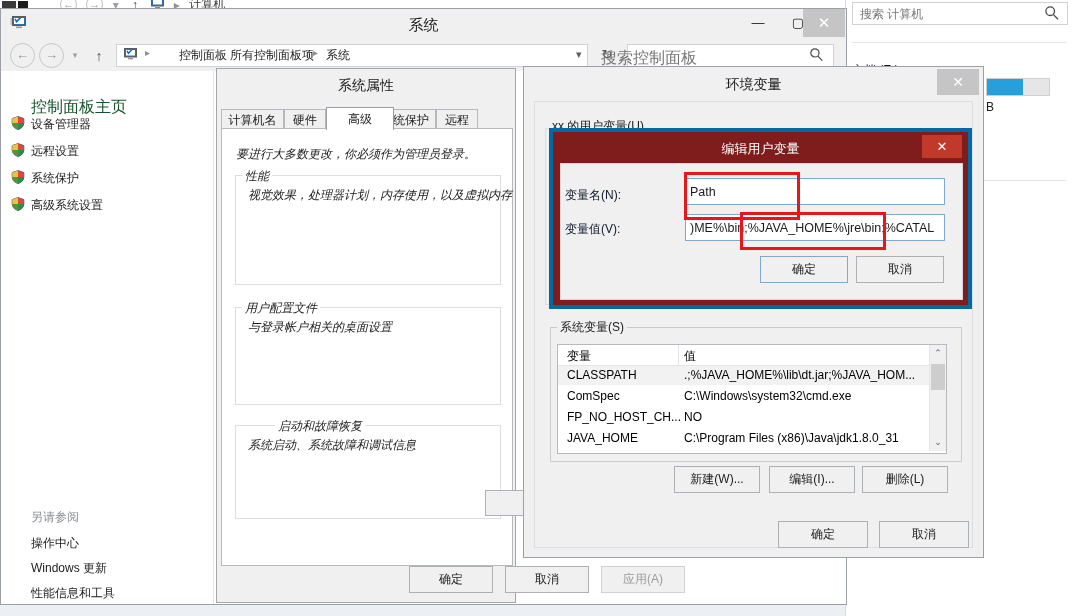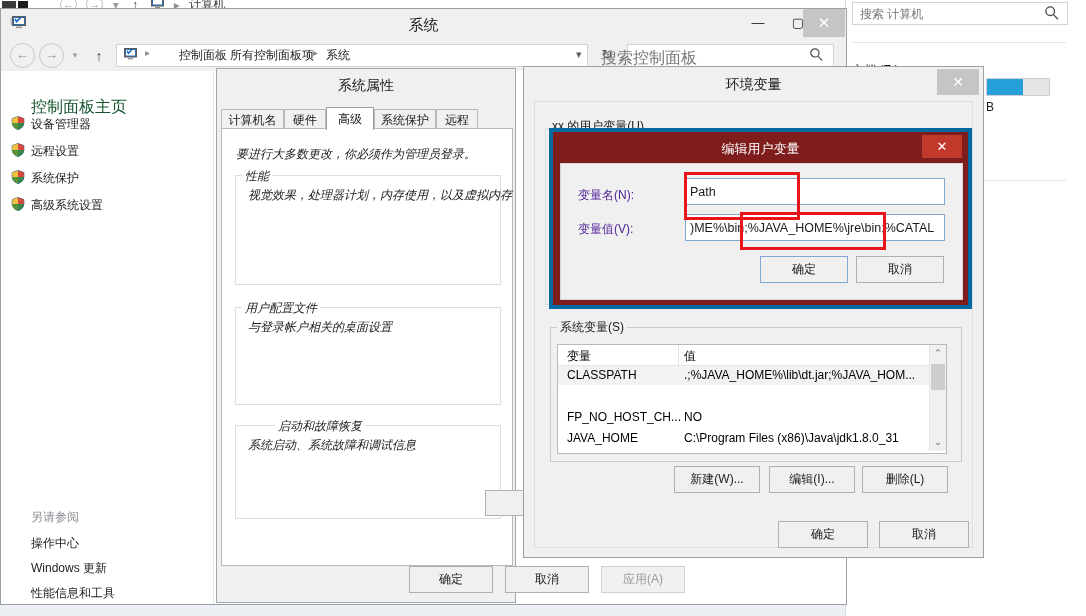--- a/index.html
+++ b/index.html
@@ -121,21 +121,21 @@
   #env-edit{left:769px;top:466px;width:84px;}
   #env-del{left:862px;top:466px;width:84px;}
   #env-ok{left:778px;top:521px;width:88px;}
   #env-cancel{left:879px;top:521px;width:88px;}
 
   
   #editdlg{left:549px;top:128px;width:415px;height:173px;background:#7f1d1d;border:4px solid #0369a1;}
   #edit-title{left:0;top:8px;width:415px;text-align:center;font-size:13px;color:#ffffff;}
   #edit-close{left:369px;top:3px;width:40px;height:23px;background:#c0392b;text-align:center;line-height:23px;color:#fff;font-size:13px;}
   #edit-body{left:7px;top:31px;width:401px;height:135px;background:#f0f0f0;border:1px solid #d4d7da;}
-  .edit-lab{position:absolute;left:22px;font-size:12px;color:#4c1d95;margin-left:13px;}
+  .edit-lab{position:absolute;left:22px;font-size:12px;color:#0f172a;}
   .edit-field{position:absolute;background:#ffffff;border:1px solid #7fa9d0;height:25px;}
   .edit-field input{width:100%;height:100%;border:0;outline:0;background:transparent;font-family:"Liberation Sans","DejaVu Sans",sans-serif;font-size:12.5px;color:#1b1b1b;padding:0 4px;box-sizing:border-box;}
   #edit-ok{left:760px;top:256px;width:86px;border-color:#7fa9d0;}
   #edit-cancel{left:856px;top:256px;width:86px;}
 
   
   .redbox{position:absolute;border:3px solid #e8151a;background:transparent;z-index:60;}
   #red1{left:684px;top:172px;width:110px;height:42px;}
   #red2{left:740px;top:212px;width:140px;height:32px;}
 </style>
@@ -296,21 +296,21 @@
     <div class="abs" id="sys-right"></div>
   </div>
 </div>
 
 <div class="abs" id="sysprop">
   <div class="abs" id="sysprop-title">系统属性</div>
 
   <div class="abs" id="sysprop-tabs">
     <div class="tab" style="left:0px;   width:63px;">计算机名</div>
     <div class="tab" style="left:63px;  width:42px;">硬件</div>
-    <div class="tab active" style="left:105px; width:48px;">高级</div>
+    <div class="tab active" style="left:105px; width:68px;">高级</div>
     <div class="tab" style="left:153px; width:62px;">系统保护</div>
     <div class="tab" style="left:215px; width:42px;">远程</div>
   </div>
 
   <div class="abs" id="tabpanel">
     <div class="abs" id="tp-note">要进行大多数更改，你必须作为管理员登录。</div>
 
     <div class="group" style="left:13px;top:46px;width:264px;height:108px;"></div>
     <div class="group-label" style="left:20px;top:39px;">性能</div>
     <div class="group-text" style="left:26px;top:58px;">视觉效果，处理器计划，内存使用，以及虚拟内存</div>
@@ -347,20 +347,24 @@
   <div class="lv-head">
     <div class="lv-h1">变量</div>
     <div class="lv-hsep"></div>
     <div class="lv-h2">值</div>
   </div>
 
   <div class="lv-row sel" style="top:21px;">
     <div class="lv-c1">CLASSPATH</div>
     <div class="lv-c2">.;%JAVA_HOME%\lib\dt.jar;%JAVA_HOM...</div>
   </div>
+  <div class="lv-row" style="top:42px;">
+    <div class="lv-c1">ComSpec</div>
+    <div class="lv-c2">C:\Windows\system32\cmd.exe</div>
+  </div>
   <div class="lv-row" style="top:63px;">
     <div class="lv-c1">FP_NO_HOST_CH...</div>
     <div class="lv-c2">NO</div>
   </div>
   <div class="lv-row" style="top:84px;">
     <div class="lv-c1">JAVA_HOME</div>
     <div class="lv-c2">C:\Program Files (x86)\Java\jdk1.8.0_31</div>
   </div>
 
   <div id="lv-scroll">

